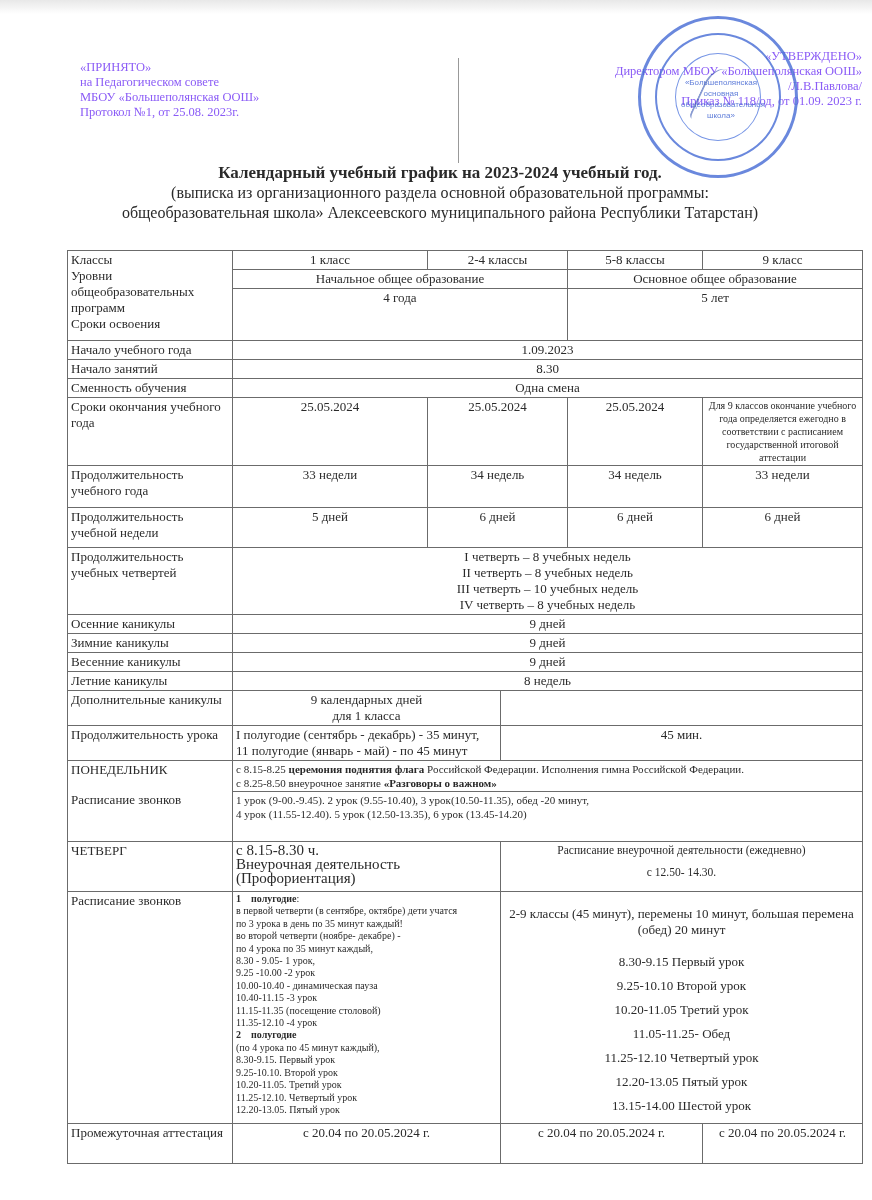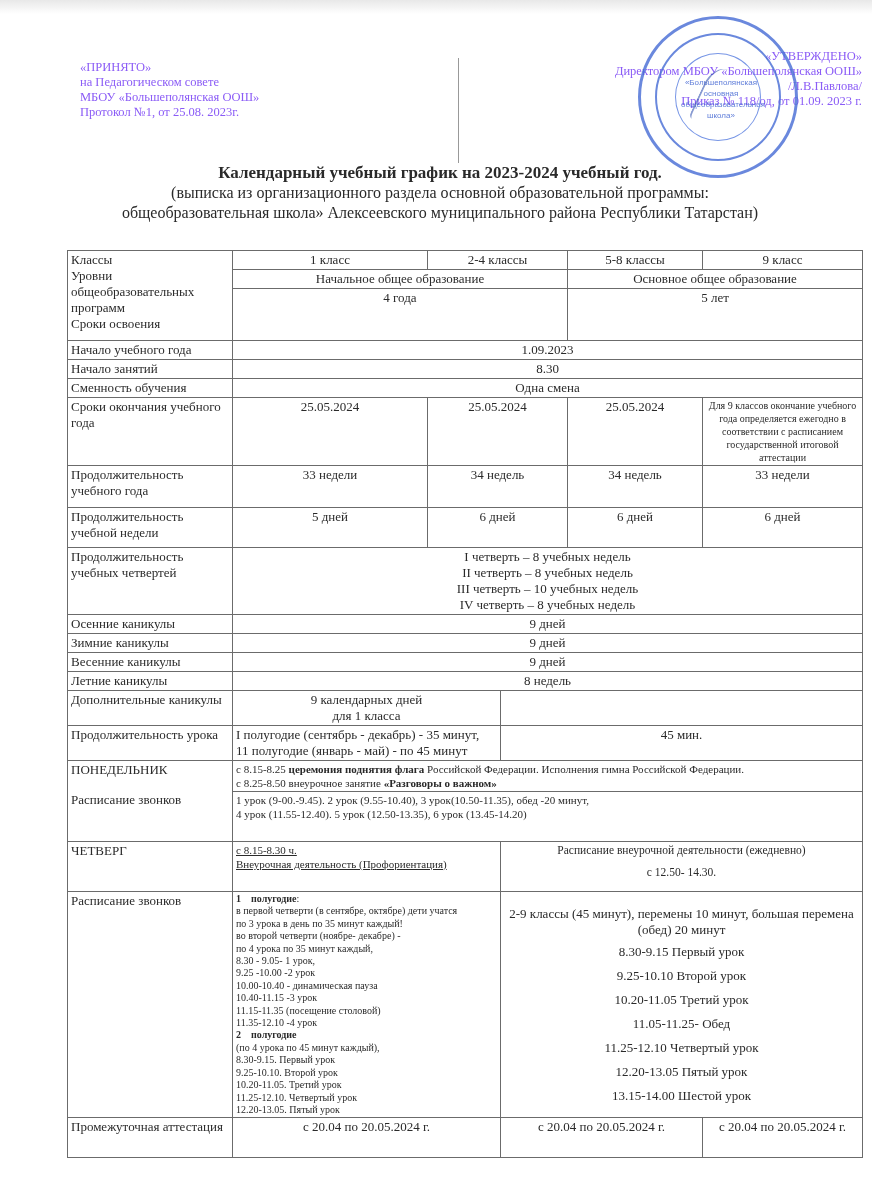--- a/index.html
+++ b/index.html
@@ -204,21 +204,21 @@
   </tr>
   <tr style="height:50px">
     <td class="lbl xsmall" colspan="5" style="font-size:11px;line-height:14px;">
       <div>1 урок (9-00.-9.45). 2 урок (9.55-10.40), 3 урок(10.50-11.35), обед -20 минут,</div>
       <div>4 урок (11.55-12.40). 5 урок (12.50-13.35), 6 урок (13.45-14.20)</div>
     </td>
   </tr>
 
   <tr style="height:50px">
     <td class="lbl">ЧЕТВЕРГ</td>
-    <td class="lbl" colspan="2" style="font-size:11px;line-height:14px;text-decoration:underline;">
+    <td class="lbl" colspan="2" style="font-size:15px;line-height:14px;">
       <div>с 8.15-8.30 ч.</div>
       <div>Внеурочная деятельность (Профориентация)</div>
     </td>
     <td class="c" colspan="3" style="font-size:11.5px;line-height:14px;">
       <div>Расписание внеурочной деятельности  (ежедневно)</div>
       <div style="height:8px"></div>
       <div>с 12.50- 14.30.</div>
     </td>
   </tr>
 
@@ -238,21 +238,21 @@
       <div>11.35-12.10 -4 урок</div>
       <div><span class="bold">2</span>&nbsp;&nbsp;&nbsp;&nbsp;<span class="bold">полугодие</span></div>
       <div>(по 4 урока по 45 минут каждый),</div>
       <div>8.30-9.15.      Первый урок</div>
       <div> 9.25-10.10.  Второй урок</div>
       <div>10.20-11.05. Третий урок</div>
       <div> 11.25-12.10. Четвертый урок</div>
       <div>12.20-13.05.   Пятый урок</div>
     </td>
     <td class="bells-right" colspan="3" style="padding-top:14px;">
-      <p style="margin-bottom:6px;">2-9 классы (45 минут), перемены 10 минут, большая перемена  (обед) 20 минут</p>
+      <p style="margin-bottom:16px;">2-9 классы (45 минут), перемены 10 минут, большая перемена  (обед) 20 минут</p>
       <p>8.30-9.15 Первый урок</p>
       <p>9.25-10.10 Второй урок</p>
       <p>10.20-11.05 Третий урок</p>
       <p>11.05-11.25- Обед</p>
       <p>11.25-12.10 Четвертый урок</p>
       <p>12.20-13.05 Пятый урок</p>
       <p>13.15-14.00 Шестой урок</p>
     </td>
   </tr>
 

